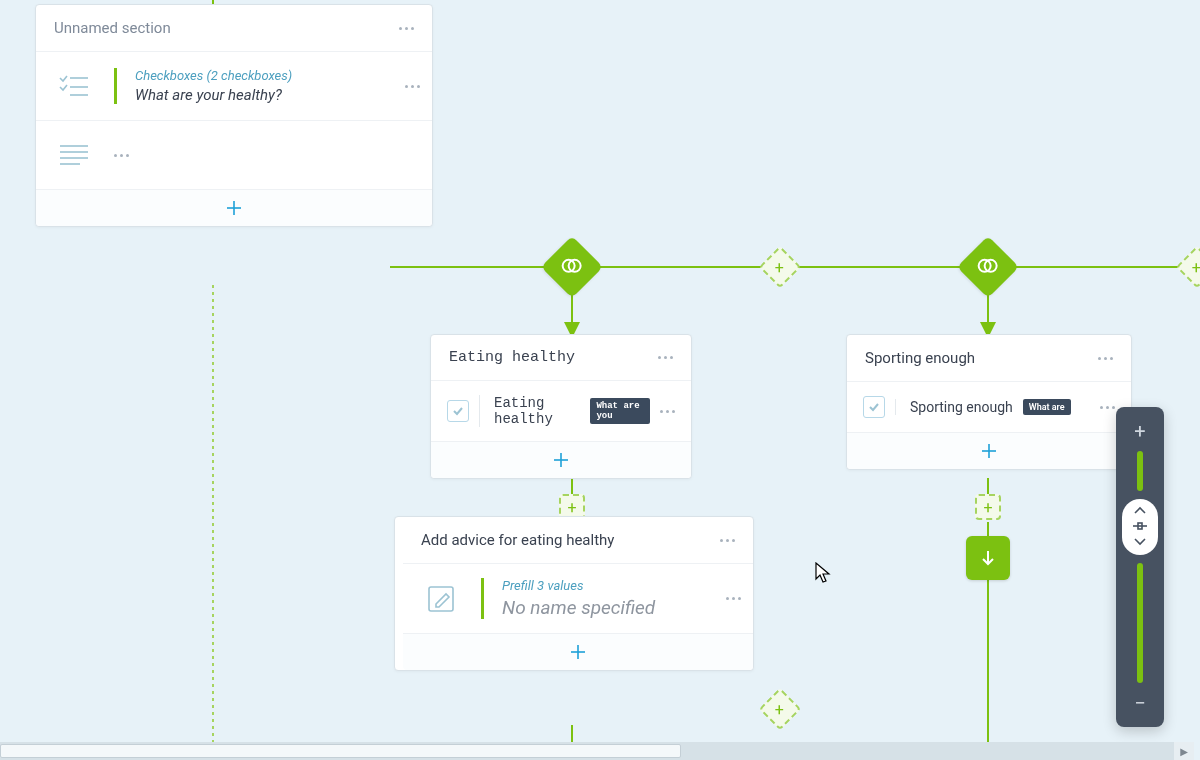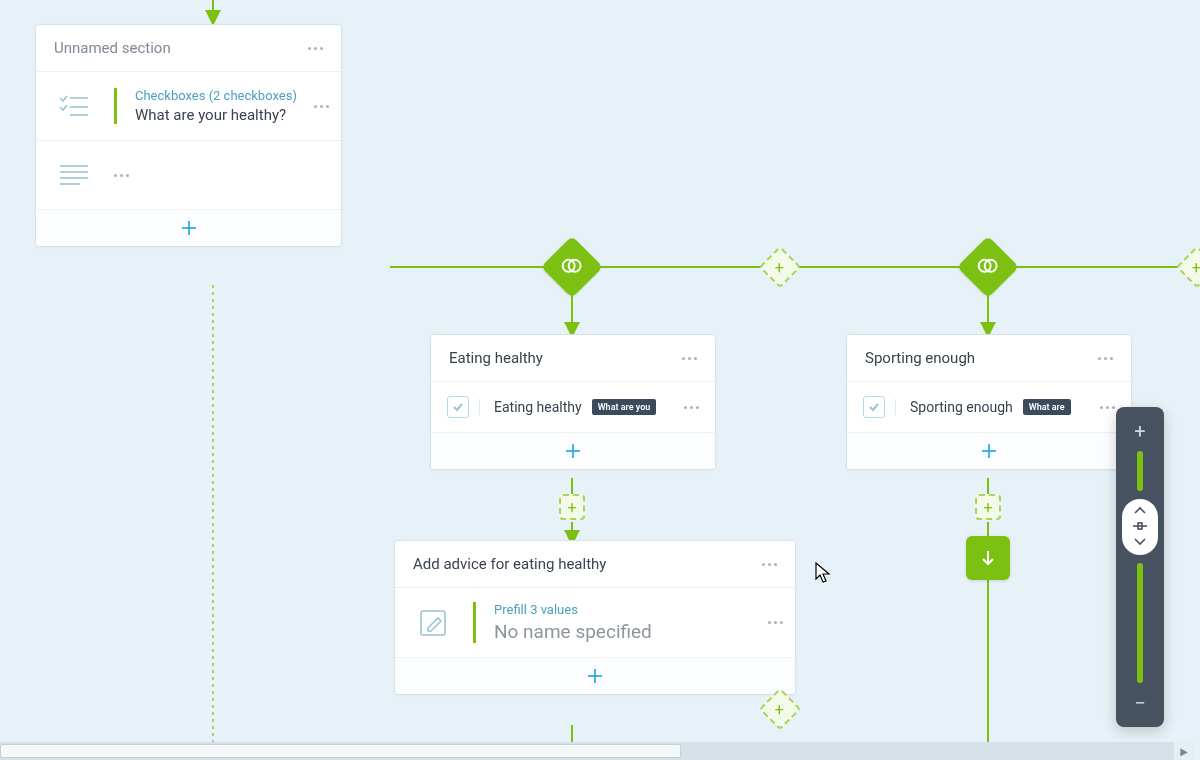--- a/index.html
+++ b/index.html
@@ -26,21 +26,21 @@
     padding: 14px 18px;
     color:#7f8a99; font-size: 15px;
   }
   .card-head.dark { color:#3a4250; }
   .dots { display:flex; gap:3px; cursor:pointer; }
   .dots span { width:3px; height:3px; border-radius:50%; background:#a9b2bd; display:block; }
   .row {
     display:flex; align-items:center;
     border-top: 1px solid #eef1f4;
     padding: 14px 12px 14px 14px;
-    gap: 16px; background:#fff;
+    gap: 16px; background:#fff;font-style:italic;
   }
   .row .greenbar { border-left:3px solid #7cc111; padding-left:18px; flex:1; }
   .row .label-sm { color:#4c9fbf; font-size:13px; margin-bottom:3px; }
   .row .label-main { color:#3a4250; font-size:15px; }
   .row .label-gray { color:#8e959f; font-size:19px; }
   .icon-box {
     width:48px; height:40px; display:flex; align-items:center; justify-content:center;
     color:#4c9fbf;
   }
   .chk-icon {
@@ -147,21 +147,21 @@
 
   <line x1="572" y1="725" x2="572" y2="742" stroke="#7cc111" stroke-width="2"></line>
 
   <line x1="988" y1="478" x2="988" y2="495" stroke="#7cc111" stroke-width="2"></line>
   <line x1="988" y1="522" x2="988" y2="536" stroke="#7cc111" stroke-width="2"></line>
   <line x1="988" y1="580" x2="988" y2="742" stroke="#7cc111" stroke-width="2"></line>
 
   <line x1="213" y1="285" x2="213" y2="742" stroke="#a6d45f" stroke-width="2" stroke-dasharray="3,4"></line>
 </svg>
 
-<div class="card" style="left:35px; top:24px; width:307px;">
+<div class="card" style="left:35px; top:4px; width:398px;">
   <div class="card-head">
     <span>Unnamed section</span>
     <div class="dots">
         <span></span>
         <span></span>
         <span></span>
       </div>
   </div>
 
   <div class="row">
@@ -225,21 +225,21 @@
     <svg width="22" height="22" viewBox="0 0 22 22" fill="none" stroke="#fff" stroke-width="2">
       <circle cx="8" cy="11" r="6"></circle>
         <circle cx="14" cy="11" r="6"></circle>
     </svg>
   </div>
 </div>
 <div class="diamond-outline" style="left:1182px; top:252px;">
     <span>+</span>
   </div>
 
-<div class="card" style="left:430px; top:334px; width:286px;">
+<div class="card" style="left:430px; top:334px; width:262px;font-family:Liberation Mono, monospace;">
   <div class="card-head dark">
     <span>Eating healthy</span>
     <div class="dots">
         <span></span>
         <span></span>
         <span></span>
       </div>
   </div>
   <div class="subtext-row">
     <div class="chk-icon">
@@ -301,21 +301,21 @@
 <div class="sq-add" style="left:559px; top:494px;">+</div>
 <div class="sq-add" style="left:975px; top:494px;">+</div>
 
 <div class="green-btn" style="left:966px; top:536px;">
   <svg width="18" height="18" viewBox="0 0 18 18" fill="none" stroke="#fff" stroke-width="2">
     <line x1="9" y1="2" x2="9" y2="14"></line>
       <polyline points="4,10 9,15 14,10"></polyline>
   </svg>
 </div>
 
-<div class="card" style="left:394px; top:540px; width:402px;">
+<div class="card" style="left:394px; top:516px; width:360px;padding-left:8px;">
   <div class="card-head dark">
     <span>Add advice for eating healthy</span>
     <div class="dots">
         <span></span>
         <span></span>
         <span></span>
       </div>
   </div>
   <div class="row">
     <div class="icon-box">

